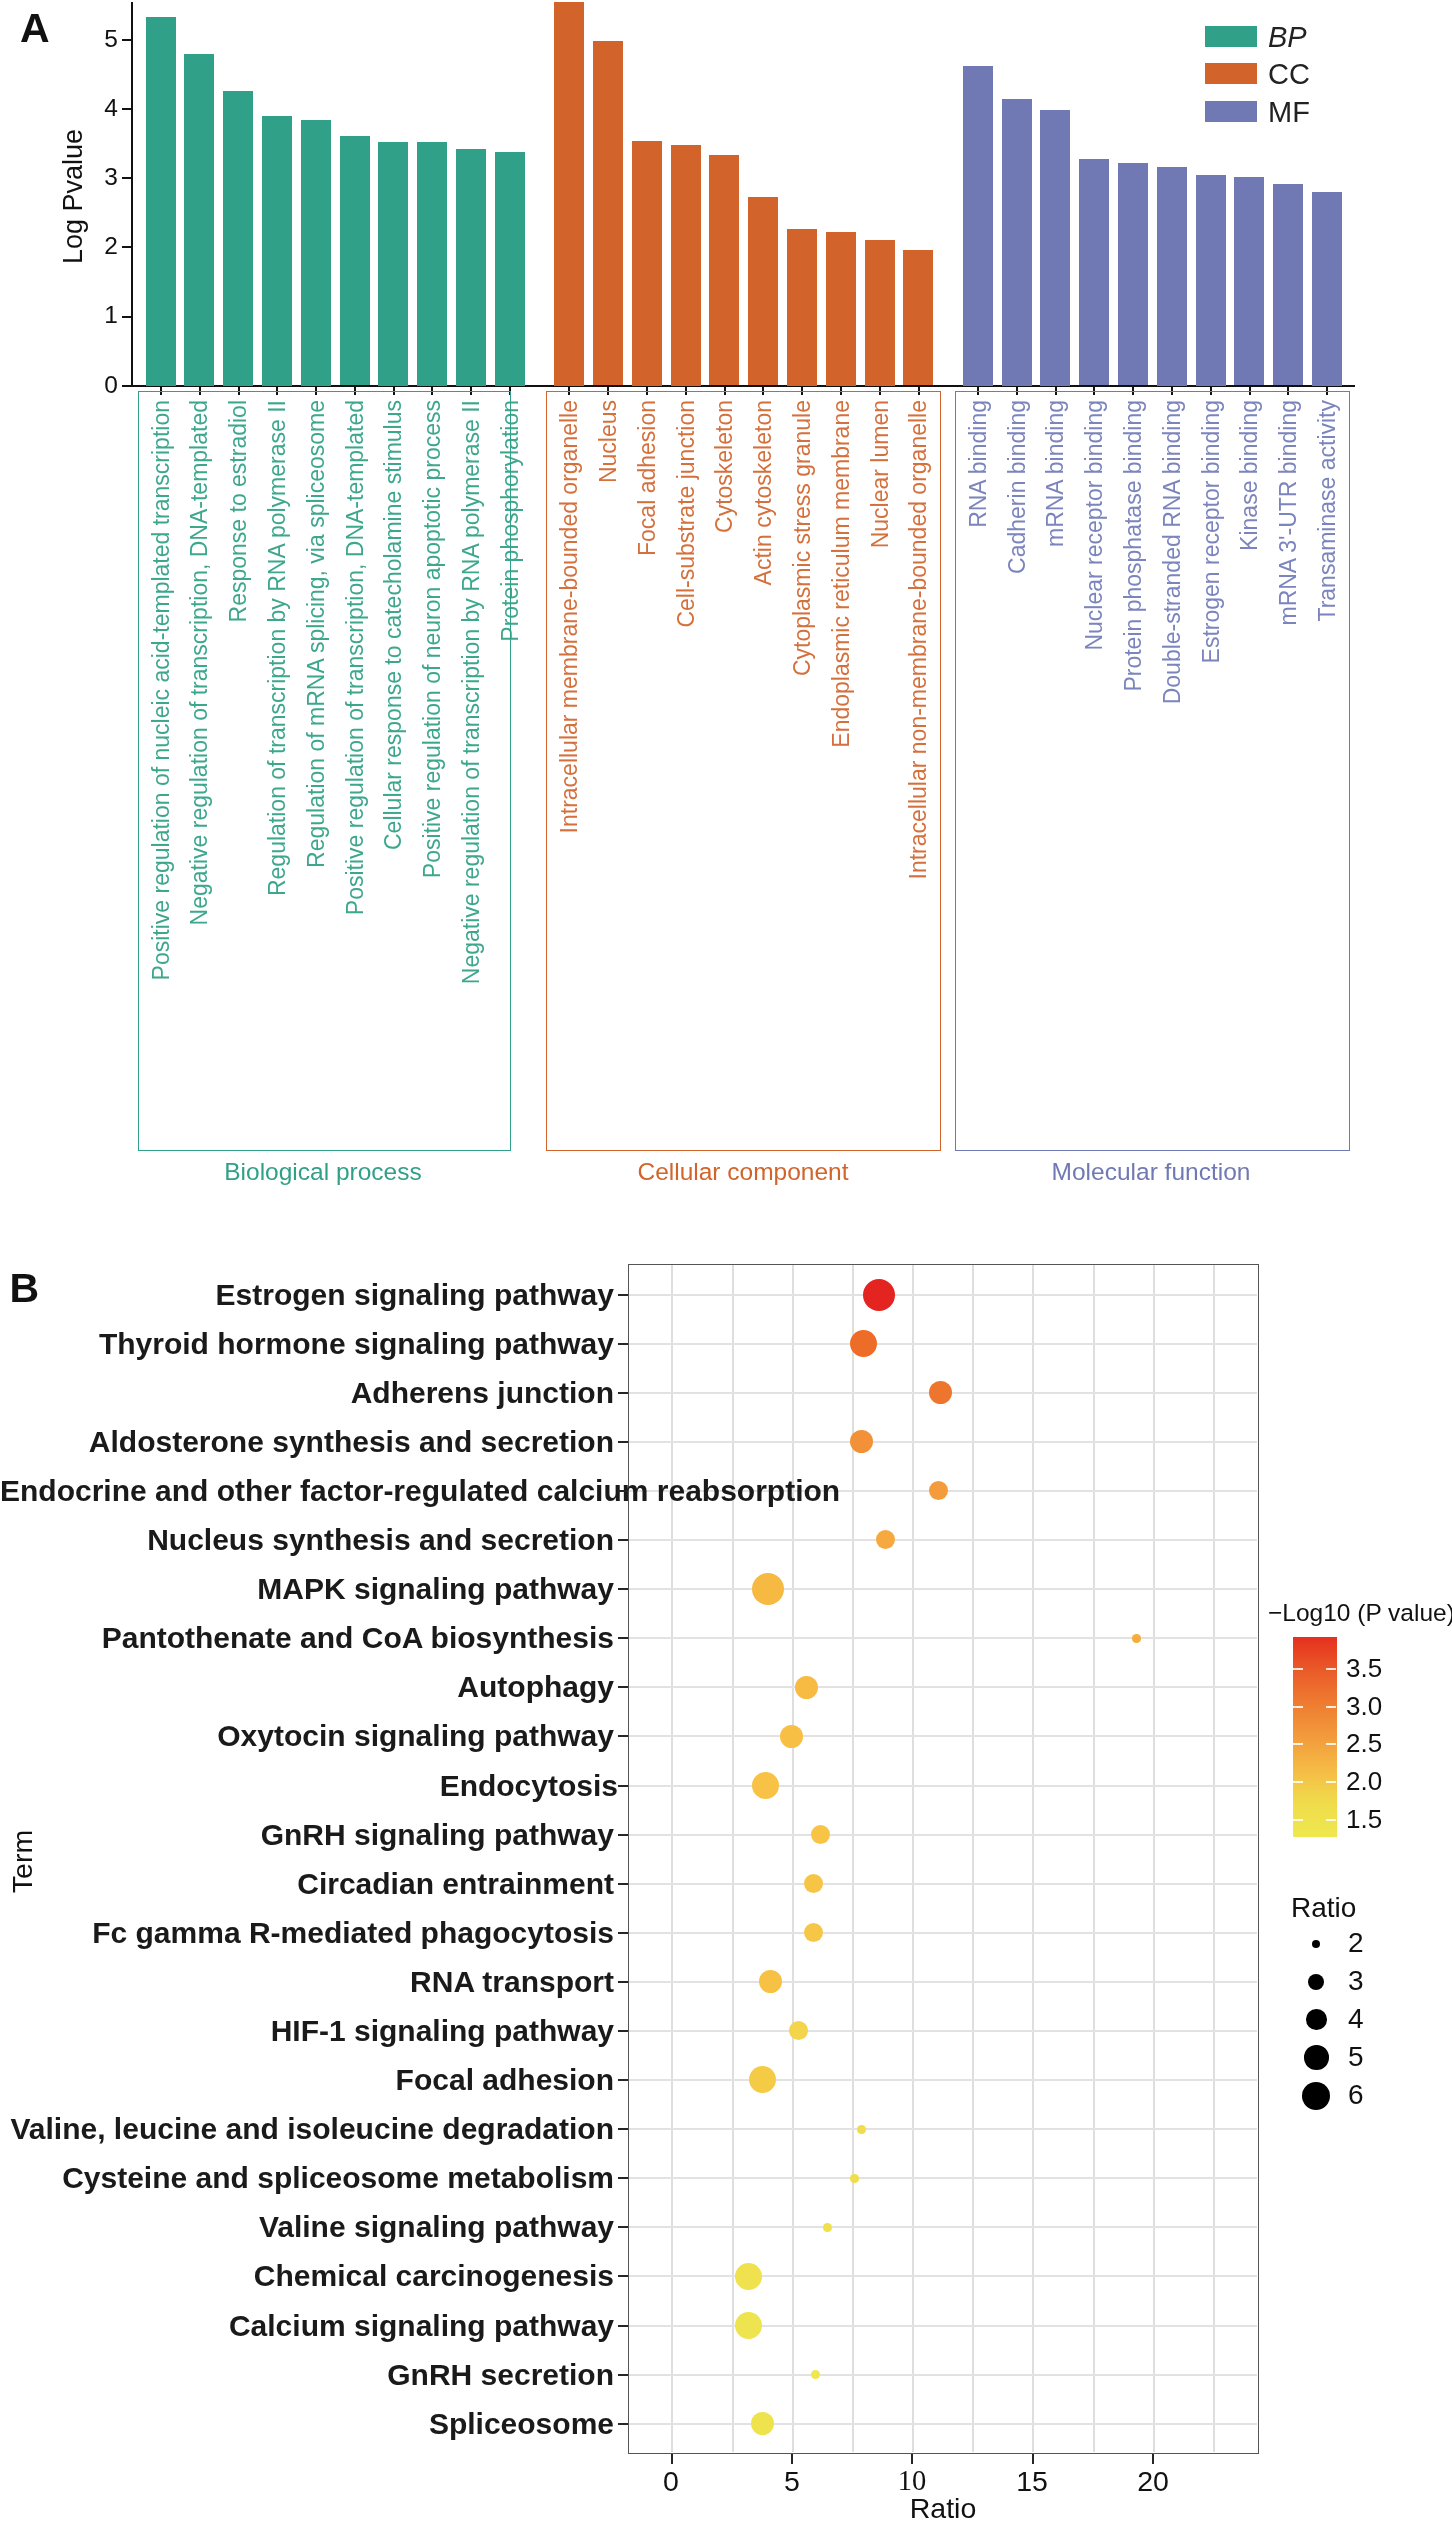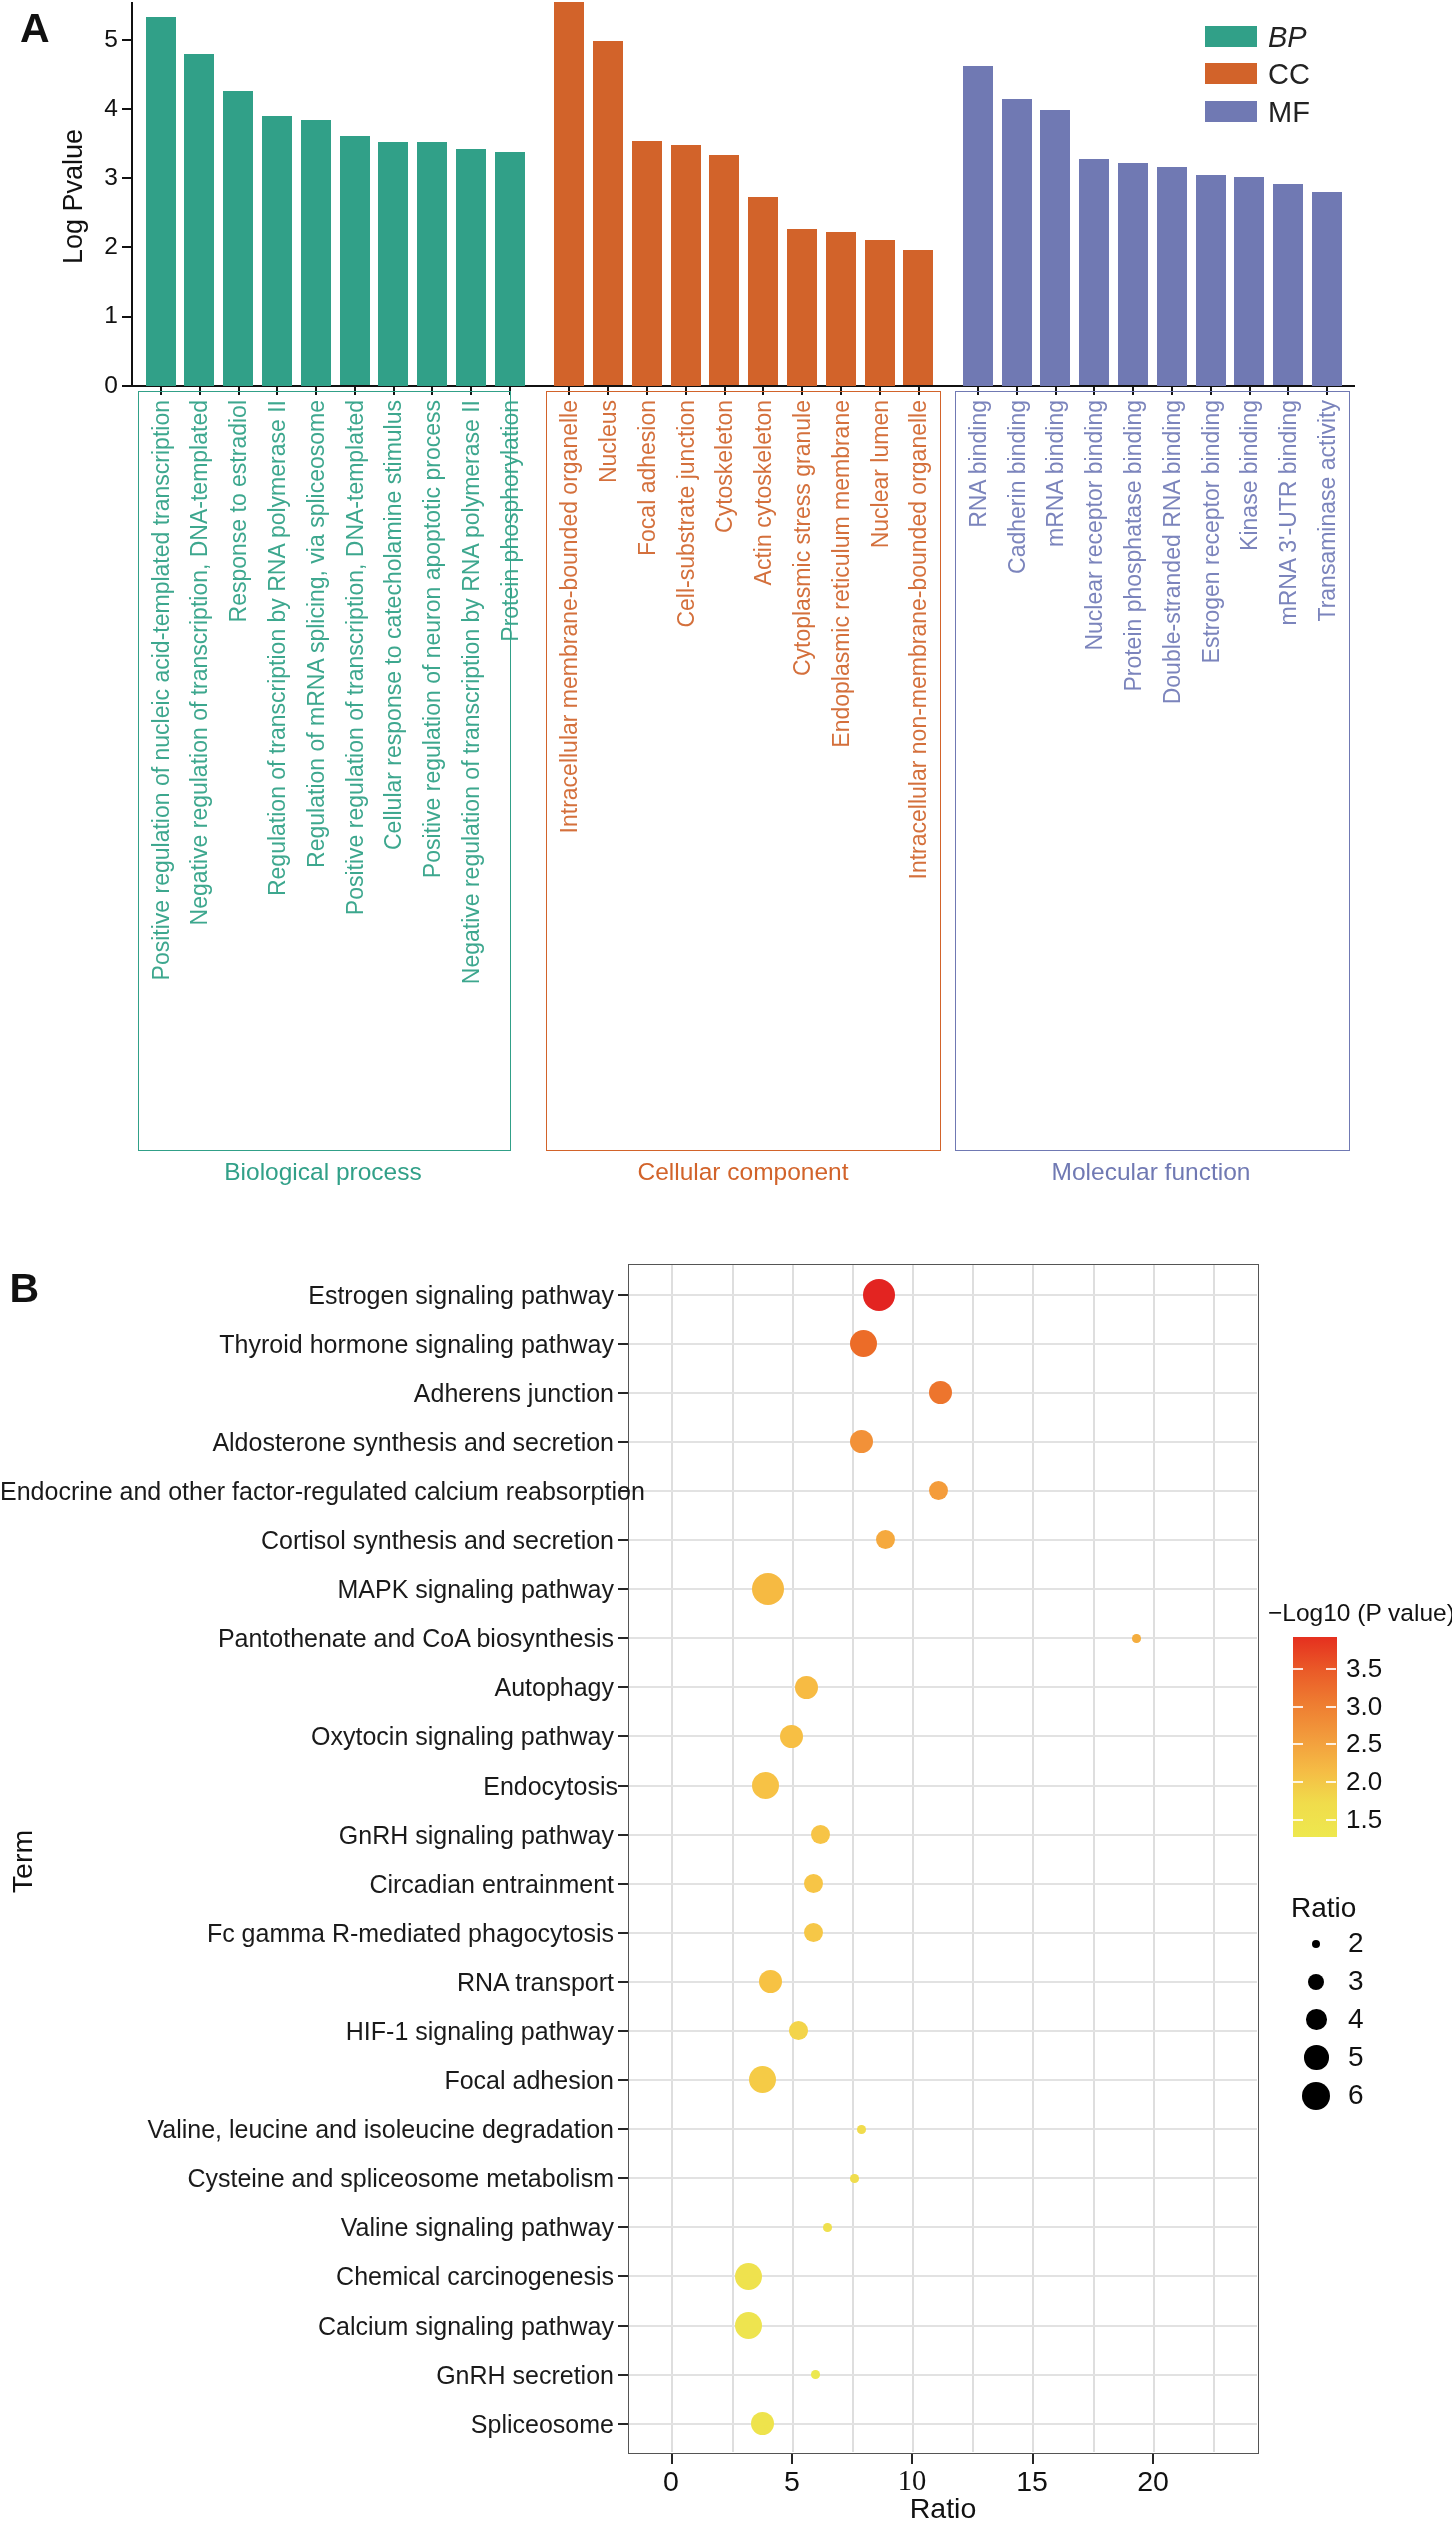--- a/index.html
+++ b/index.html
@@ -18,22 +18,22 @@
          text-align:right;white-space:nowrap;transform:rotate(-90deg);transform-origin:100% 0;}
   .a-box{position:absolute;border-width:1.6px;border-style:solid;background:transparent;}
   .a-group-title{position:absolute;font-size:24.5px;text-align:center;white-space:nowrap;}
   .a-leg-row{position:absolute;height:21.4px;}
   .a-leg-swatch{position:absolute;width:52px;height:21.4px;}
   .a-leg-lab{position:absolute;left:63px;top:-4.8px;font-size:29px;color:#222;}
   
   .b-border{position:absolute;border:1.6px solid #555;background:transparent;}
   .b-grid-v{position:absolute;width:1.6px;background:#dedede;}
   .b-grid-h{position:absolute;height:1.6px;background:#e2e2e2;}
-  .b-term{position:absolute;width:614px;font-size:25px;line-height:32px;text-align:right;
-          white-space:nowrap;color:#1a1a1a;}
+  .b-term{position:absolute;width:614px;font-size:30px;line-height:32px;text-align:right;
+          white-space:nowrap;color:#1a1a1a;font-weight:bold;}
   .b-tick-l{position:absolute;width:9.5px;height:2.4px;background:#262626;}
   .b-tick-b{position:absolute;width:2.4px;height:9.5px;background:#262626;}
   .b-xtick-lab{position:absolute;font-size:28.5px;color:#111;transform:translateX(-50%);}
   .b-xlab{font-size:28.5px;color:#111;transform:translateX(-50%);}
   .b-ylab{transform:rotate(-90deg);transform-origin:center;font-size:28.5px;color:#111;white-space:nowrap;}
   .b-dot{position:absolute;border-radius:50%;}
   .cl-title{font-size:24.5px;color:#111;white-space:nowrap;}
   .cl-bar{position:absolute;}
   .cl-tick-lab{position:absolute;font-size:26px;color:#111;}
   .cl-dash{position:absolute;width:10.3px;height:2.4px;background:rgba(255,255,255,.85);}
@@ -229,21 +229,21 @@
       <div class="b-term" style="left: 0px; top: 1279px;">Estrogen signaling pathway</div>
       <div class="b-tick-l" style="left: 618px; top: 1294px;"></div>
       <div class="b-term" style="left: 0px; top: 1328px;">Thyroid hormone signaling pathway</div>
       <div class="b-tick-l" style="left: 618px; top: 1343px;"></div>
       <div class="b-term" style="left: 0px; top: 1377px;">Adherens junction</div>
       <div class="b-tick-l" style="left: 618px; top: 1392px;"></div>
       <div class="b-term" style="left: 0px; top: 1426px;">Aldosterone synthesis and secretion</div>
       <div class="b-tick-l" style="left: 618px; top: 1441px;"></div>
       <div class="b-term" style="left: 0px; top: 1475px;">Endocrine and other factor-regulated calcium reabsorption</div>
       <div class="b-tick-l" style="left: 618px; top: 1490px;"></div>
-      <div class="b-term" style="left: 0px; top: 1524px;">Cortisol synthesis and secretion</div>
+      <div class="b-term" style="left: 0px; top: 1524px;">Nucleus synthesis and secretion</div>
       <div class="b-tick-l" style="left: 618px; top: 1539px;"></div>
       <div class="b-term" style="left: 0px; top: 1573px;">MAPK signaling pathway</div>
       <div class="b-tick-l" style="left: 618px; top: 1588px;"></div>
       <div class="b-term" style="left: 0px; top: 1622px;">Pantothenate and CoA biosynthesis</div>
       <div class="b-tick-l" style="left: 618px; top: 1637px;"></div>
       <div class="b-term" style="left: 0px; top: 1671px;">Autophagy</div>
       <div class="b-tick-l" style="left: 618px; top: 1686px;"></div>
       <div class="b-term" style="left: 0px; top: 1720px;">Oxytocin signaling pathway</div>
       <div class="b-tick-l" style="left: 618px; top: 1735px;"></div>
       <div class="b-term" style="left: 4px; top: 1770px;">Endocytosis</div>

